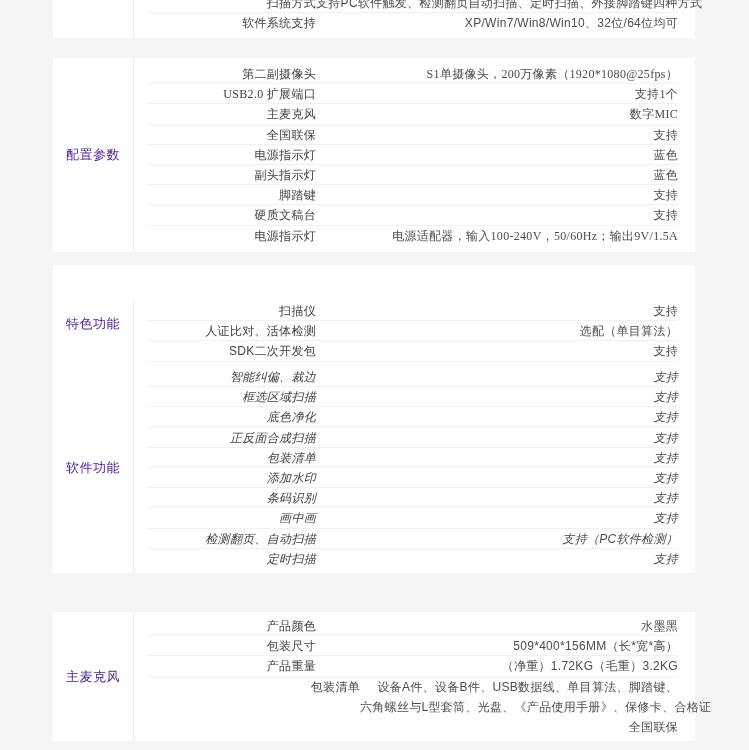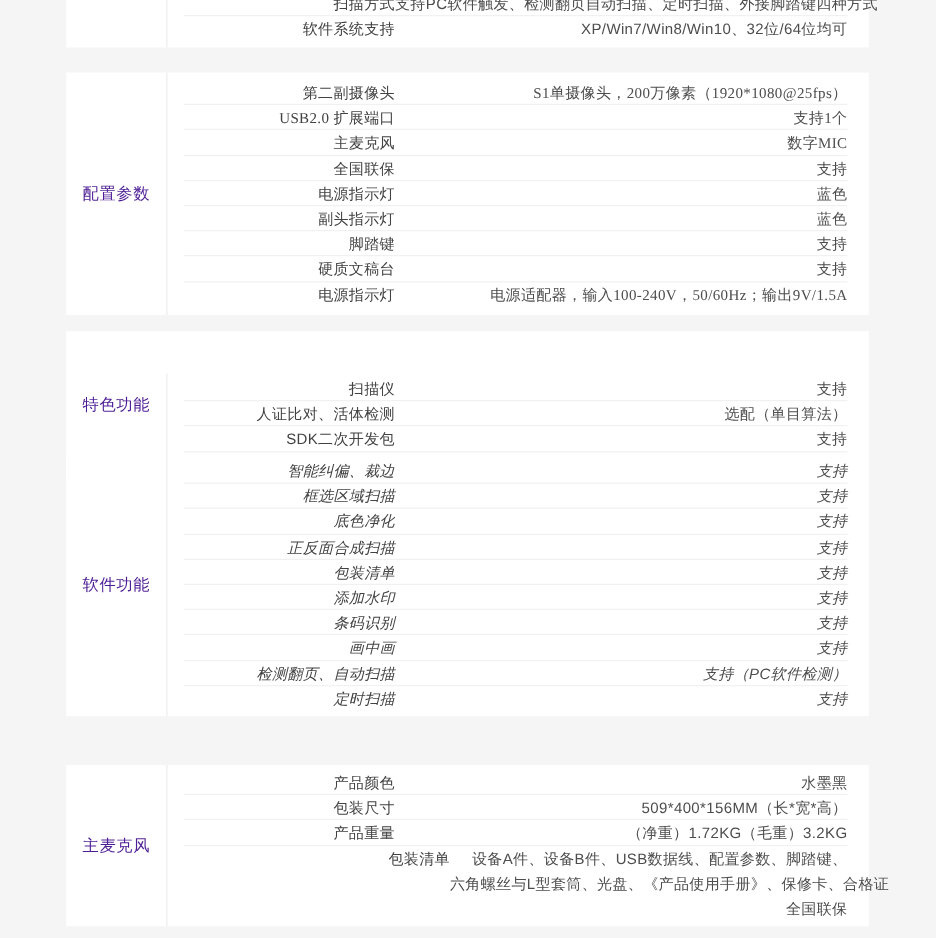--- a/index.html
+++ b/index.html
@@ -213,20 +213,20 @@
           <span class="lbl">包装尺寸</span>
           <span class="val">509*400*156MM（长*宽*高）</span>
         </div>
         <div class="row">
           <span class="lbl">产品重量</span>
           <span class="val">（净重）1.72KG（毛重）3.2KG</span>
         </div>
         <div class="row multi">
           <span class="lbl">包装清单</span>
           <span class="val">
-            <div class="vline">设备A件、设备B件、USB数据线、配置参数、脚踏键、</div>
+            <div class="vline">设备A件、设备B件、USB数据线、单目算法、脚踏键、</div>
             <div class="vline">六角螺丝与L型套筒、光盘、《产品使用手册》、保修卡、合格证</div>
             <div class="vline">全国联保</div>
           </span>
         </div>
       </div>
     </div>
   </div>
 
 </body></html>

